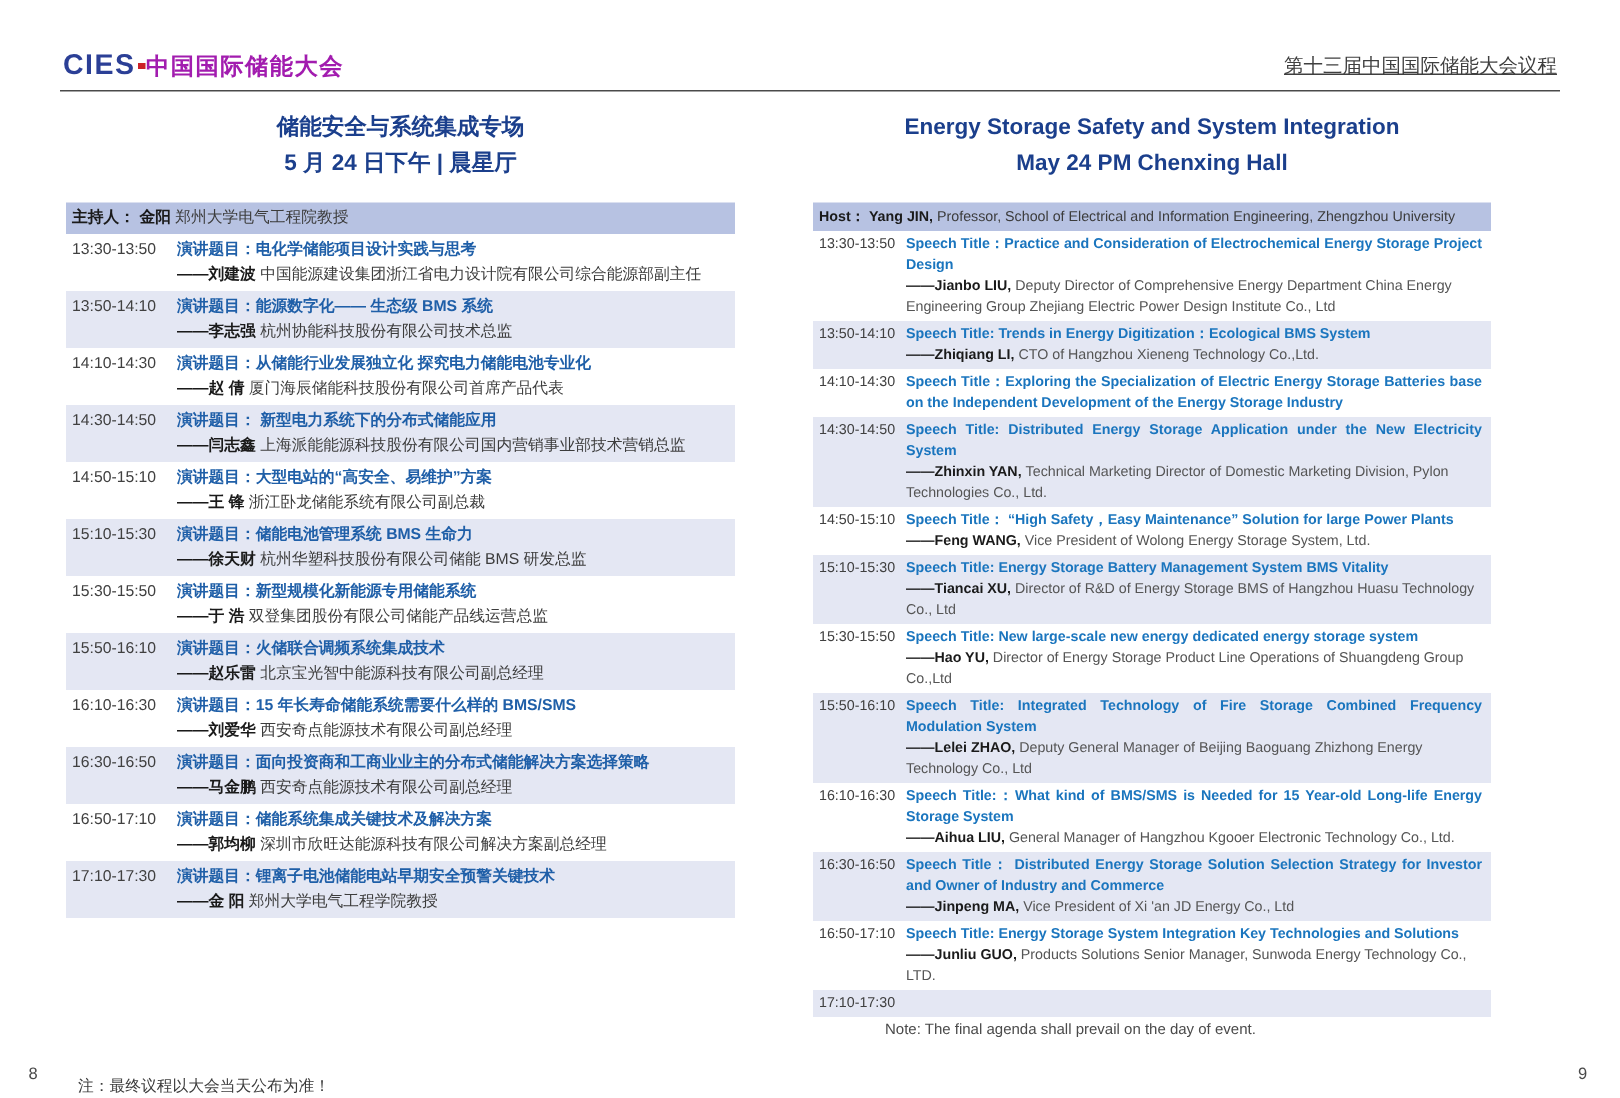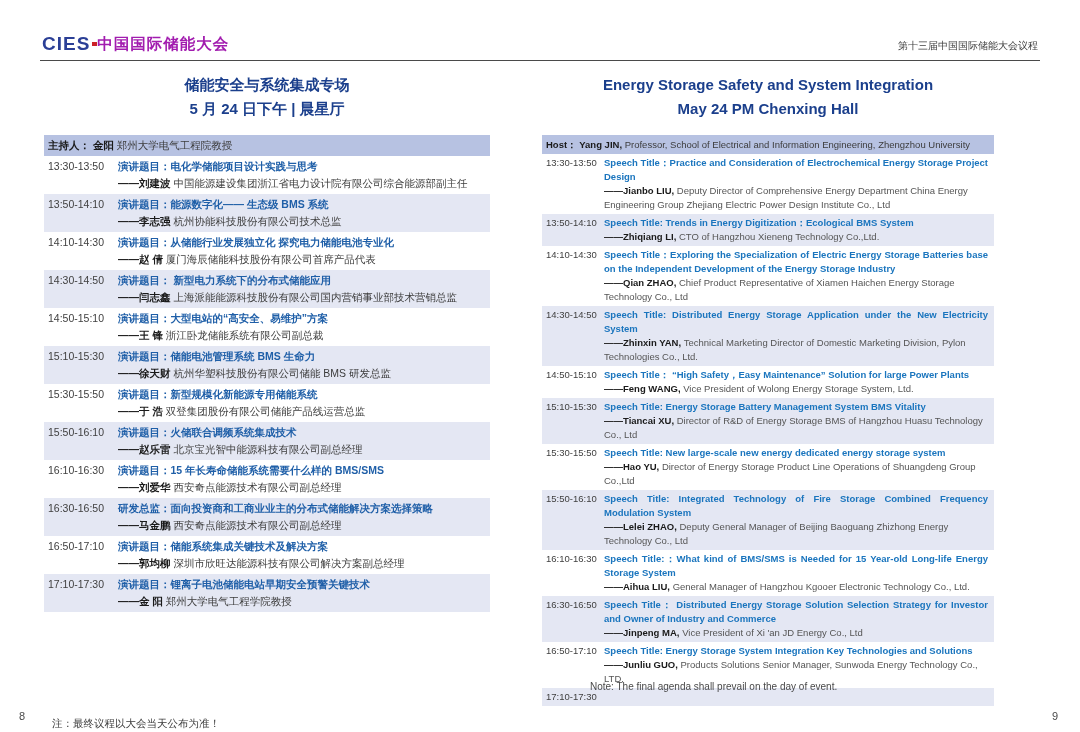--- a/index.html
+++ b/index.html
@@ -20,21 +20,21 @@
   .logo { display:flex; align-items:center; gap:7px; position:relative; }
   .logo-cies {
     font-weight:bold; font-size:19px; letter-spacing:1px;
     color:var(--logo-blue,#2b3f96); position:relative;
   }
   .logo-red {
     position:absolute; width:5px; height:4px; left:50px; top:9px;
     background:var(--logo-red,#cc2127);
   }
   .logo-cn { font-weight:bold; font-size:15.5px; color:#a21caf; letter-spacing:1px; }
-  .agenda-label { font-size:10px; color:#3f3f3f; padding-bottom:2px; }
+  .agenda-label { font-size:13px; color:#3f3f3f; padding-bottom:2px;text-decoration:underline; }
   .rule { border-top:1.5px solid #4a4a4a; margin:5px 40px 0 40px; }
 
   
   .columns { display:flex; padding:12px 0 0 44px; gap:52px; }
   .page-left  { width:446px; flex:none; }
   .page-right { width:452px; flex:none; }
 
   .ptitle { text-align:center; color:var(--heading-navy,#1b3f8c); font-weight:bold; margin-bottom:14px; }
   .ptitle div { font-size:15px; line-height:24px; }
 
@@ -193,21 +193,21 @@
       <div class="row-speaker">
         <span class="row-name">——刘爱华 </span>
         <span class="row-info">西安奇点能源技术有限公司副总经理</span>
       </div>
     </div>
   </div>
 
   <div class="row band">
     <div class="row-time">16:30-16:50</div>
     <div class="row-content">
-      <div class="row-title">研发总监：面向投资商和工商业业主的分布式储能解决方案选择策略</div>
+      <div class="row-title">演讲题目：面向投资商和工商业业主的分布式储能解决方案选择策略</div>
       <div class="row-speaker">
         <span class="row-name">——马金鹏 </span>
         <span class="row-info">西安奇点能源技术有限公司副总经理</span>
       </div>
     </div>
   </div>
 
   <div class="row plain">
     <div class="row-time">16:50-17:10</div>
     <div class="row-content">
@@ -264,24 +264,20 @@
         <span class="row-name">——Zhiqiang LI, </span>
         <span class="row-info">CTO of Hangzhou Xieneng Technology Co.,Ltd.</span>
       </div>
     </div>
   </div>
 
   <div class="row plain">
     <div class="row-time">14:10-14:30</div>
     <div class="row-content">
       <div class="row-title">Speech Title：Exploring the Specialization of Electric Energy Storage Batteries base on the Independent Development of the Energy Storage Industry</div>
-      <div class="row-speaker">
-        <span class="row-name">——Qian ZHAO, </span>
-        <span class="row-info">Chief Product Representative of Xiamen Haichen Energy Storage Technology Co., Ltd</span>
-      </div>
     </div>
   </div>
 
   <div class="row band">
     <div class="row-time">14:30-14:50</div>
     <div class="row-content">
       <div class="row-title">Speech Title: Distributed Energy Storage Application under the New Electricity System</div>
       <div class="row-speaker">
         <span class="row-name">——Zhinxin YAN, </span>
         <span class="row-info">Technical Marketing Director of Domestic Marketing Division, Pylon Technologies Co., Ltd.</span>

